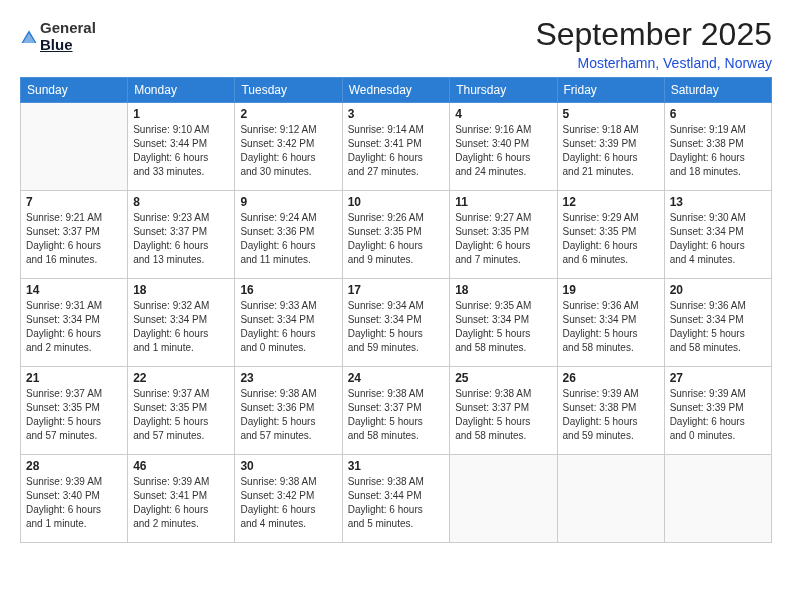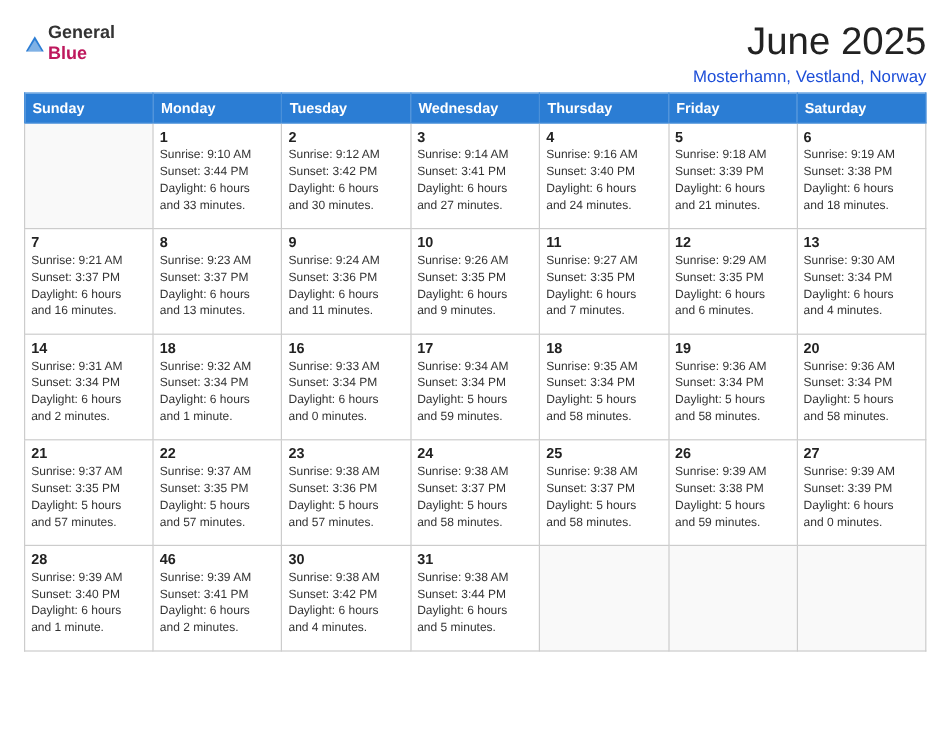--- a/index.html
+++ b/index.html
@@ -33,21 +33,22 @@
       line-height: 1.1;
     }
     .logo-general {
       font-size: 15px;
       font-weight: bold;
       color: #333;
     }
     .logo-blue {
       font-size: 15px;
       font-weight: bold;
-      color: #be185d;
+      color: #0f172a;
+      text-decoration: underline;
     }
     .logo-icon {
       width: 18px;
       height: 18px;
       margin-right: 2px;
     }
     .title-block {
       text-align: right;
     }
     .month-title {
@@ -61,21 +62,21 @@
       margin-top: 2px;
     }
     .calendar {
       width: 100%;
       border-collapse: collapse;
     }
     .calendar th {
       background: #2b7dd4;
       color: #fff;
       font-size: 12px;
-      font-weight: bold;
+      font-weight: normal;
       padding: 5px 6px;
       text-align: left;
       border: 1px solid #4a90d9;
     }
     .calendar td {
       border: 1px solid #ccc;
       vertical-align: top;
       padding: 4px 5px;
       width: 108px;
       height: 88px;
@@ -107,21 +108,21 @@
       <svg class="logo-icon" viewBox="0 0 24 24" xmlns="http://www.w3.org/2000/svg">
         <polygon points="12,3 22,20 2,20" fill="#2b7dd4"></polygon>
         <polygon points="12,7 20,20 4,20" fill="#fff" opacity="0.4"></polygon>
       </svg>
       <div class="logo-text">
         <span class="logo-general">General</span>
         <span class="logo-blue">Blue</span>
       </div>
     </div>
     <div class="title-block">
-      <div class="month-title">June 2025</div>
+      <div class="month-title">September 2025</div>
       <div class="subtitle">Mosterhamn, Vestland, Norway</div>
     </div>
   </div>
 
   <table class="calendar">
     <thead>
       <tr>
         <th>Sunday</th>
         <th>Monday</th>
         <th>Tuesday</th>

